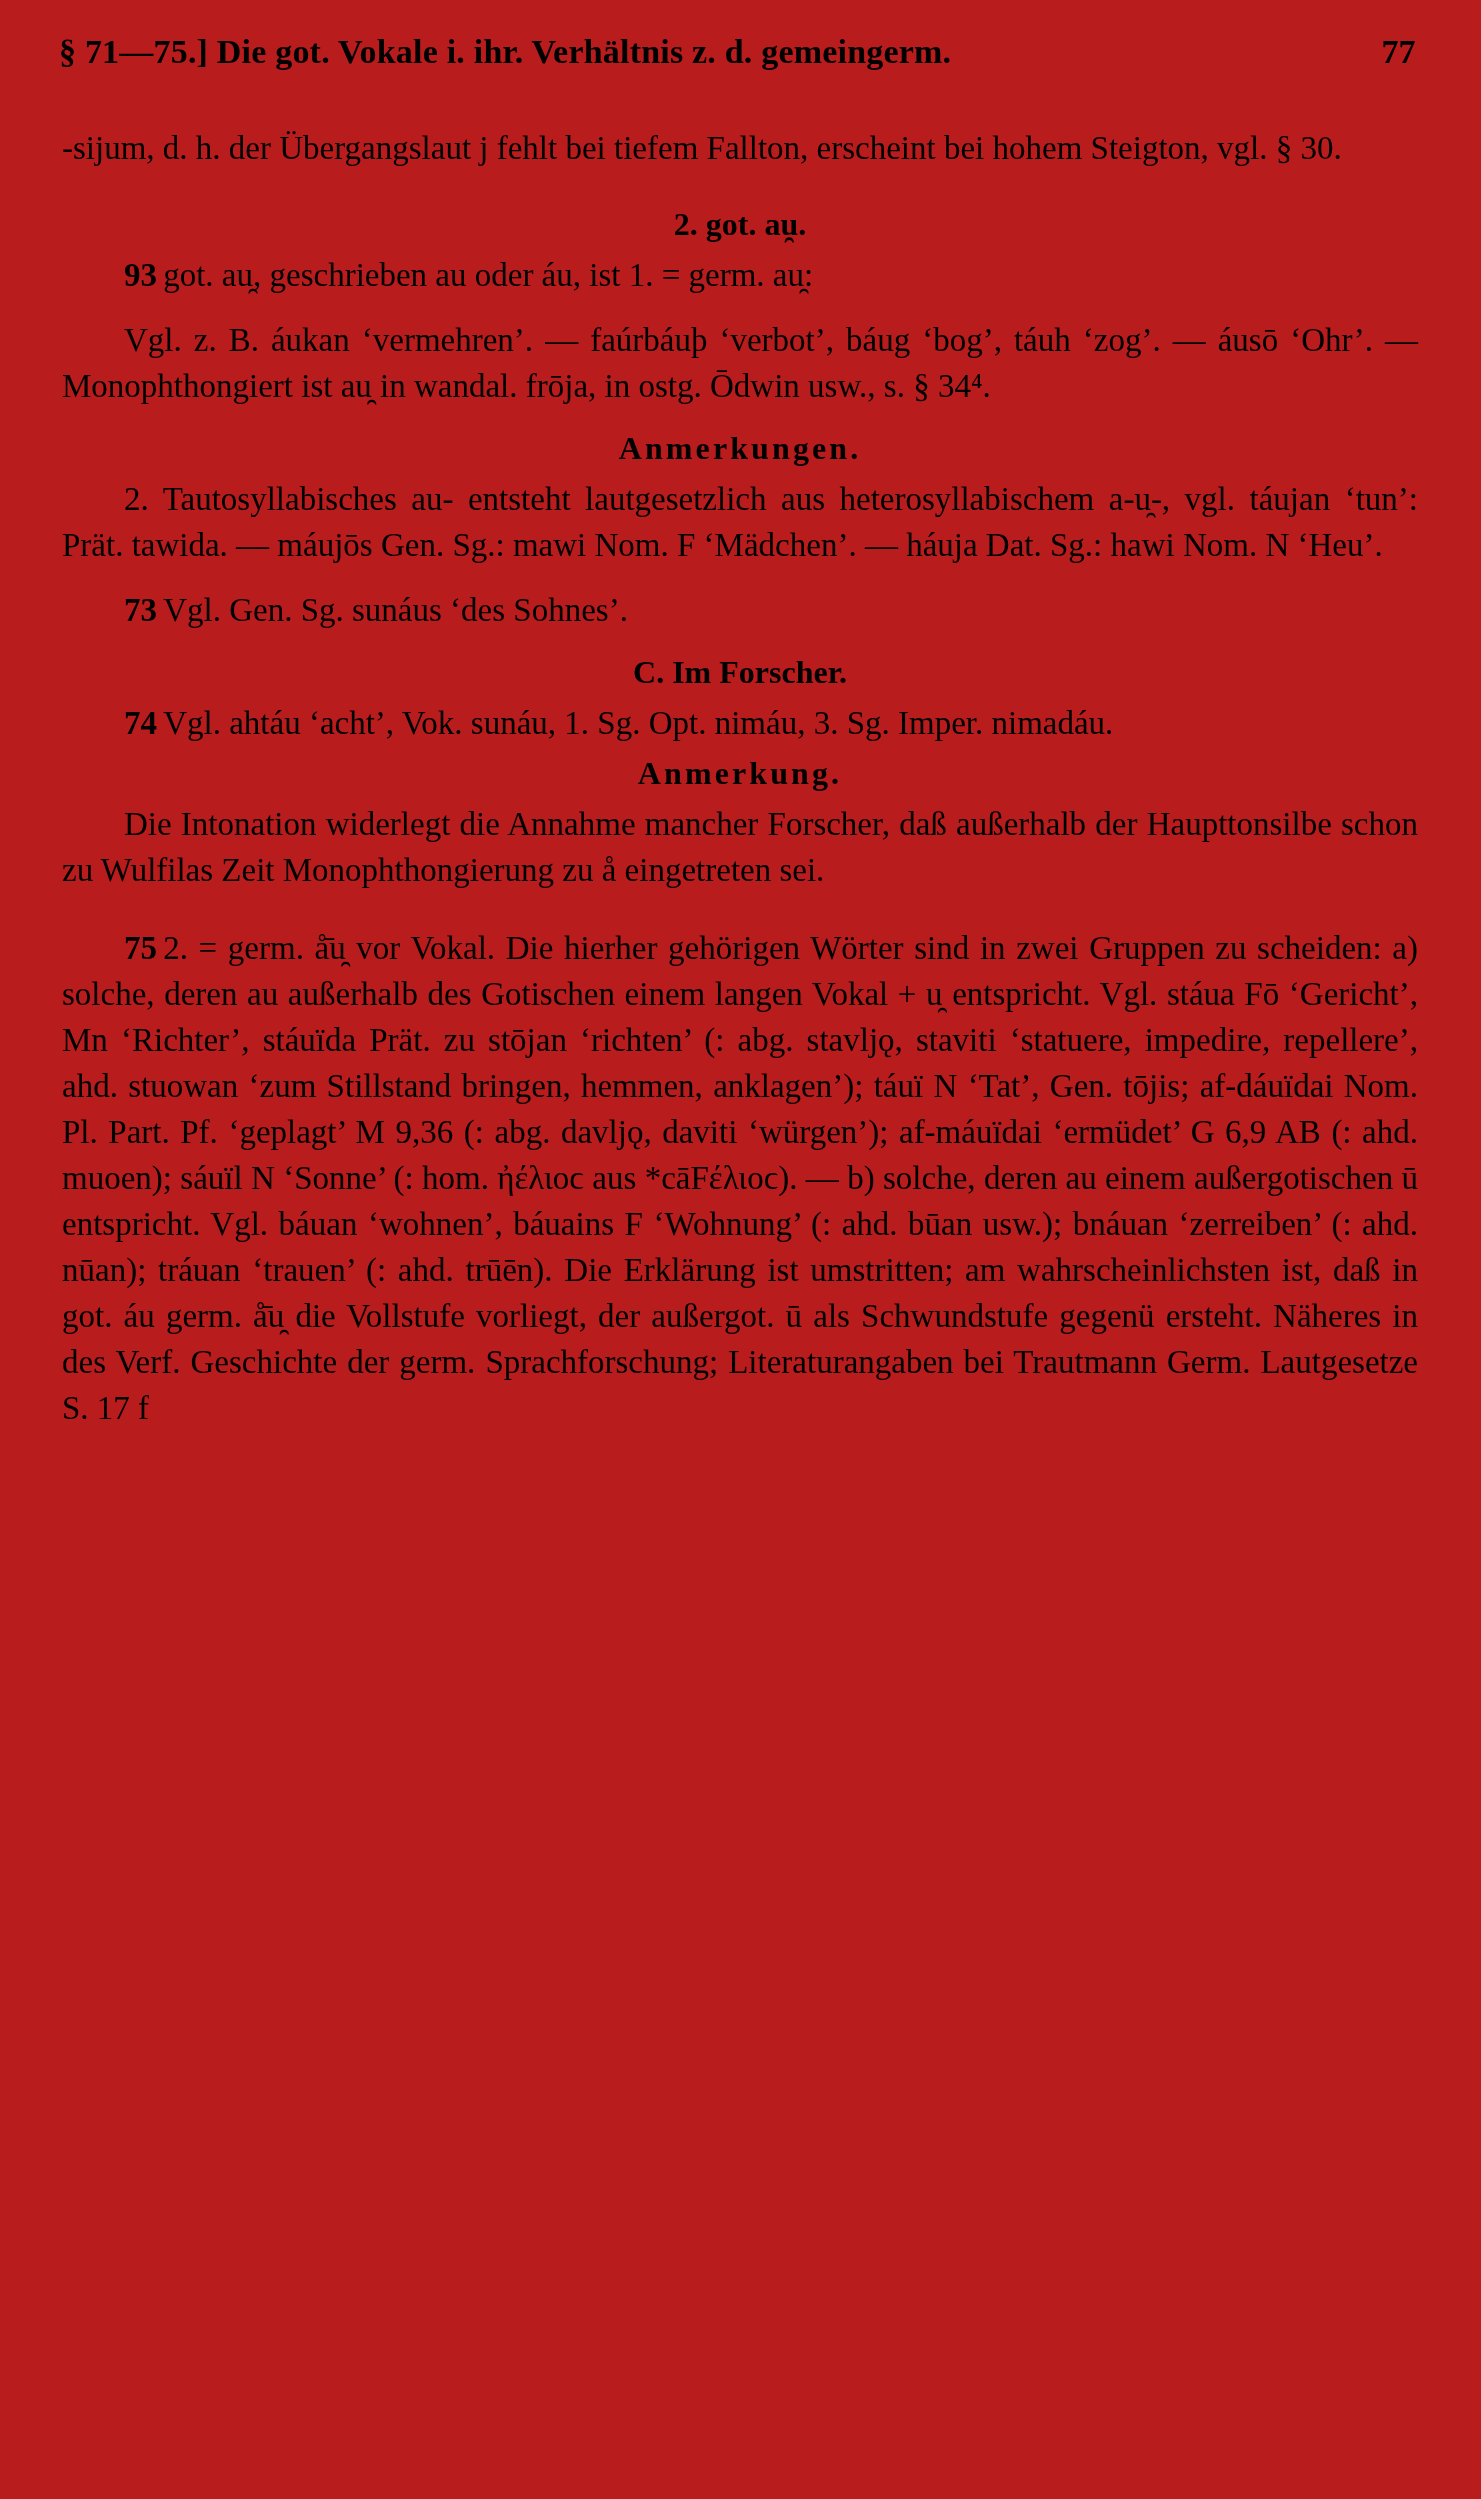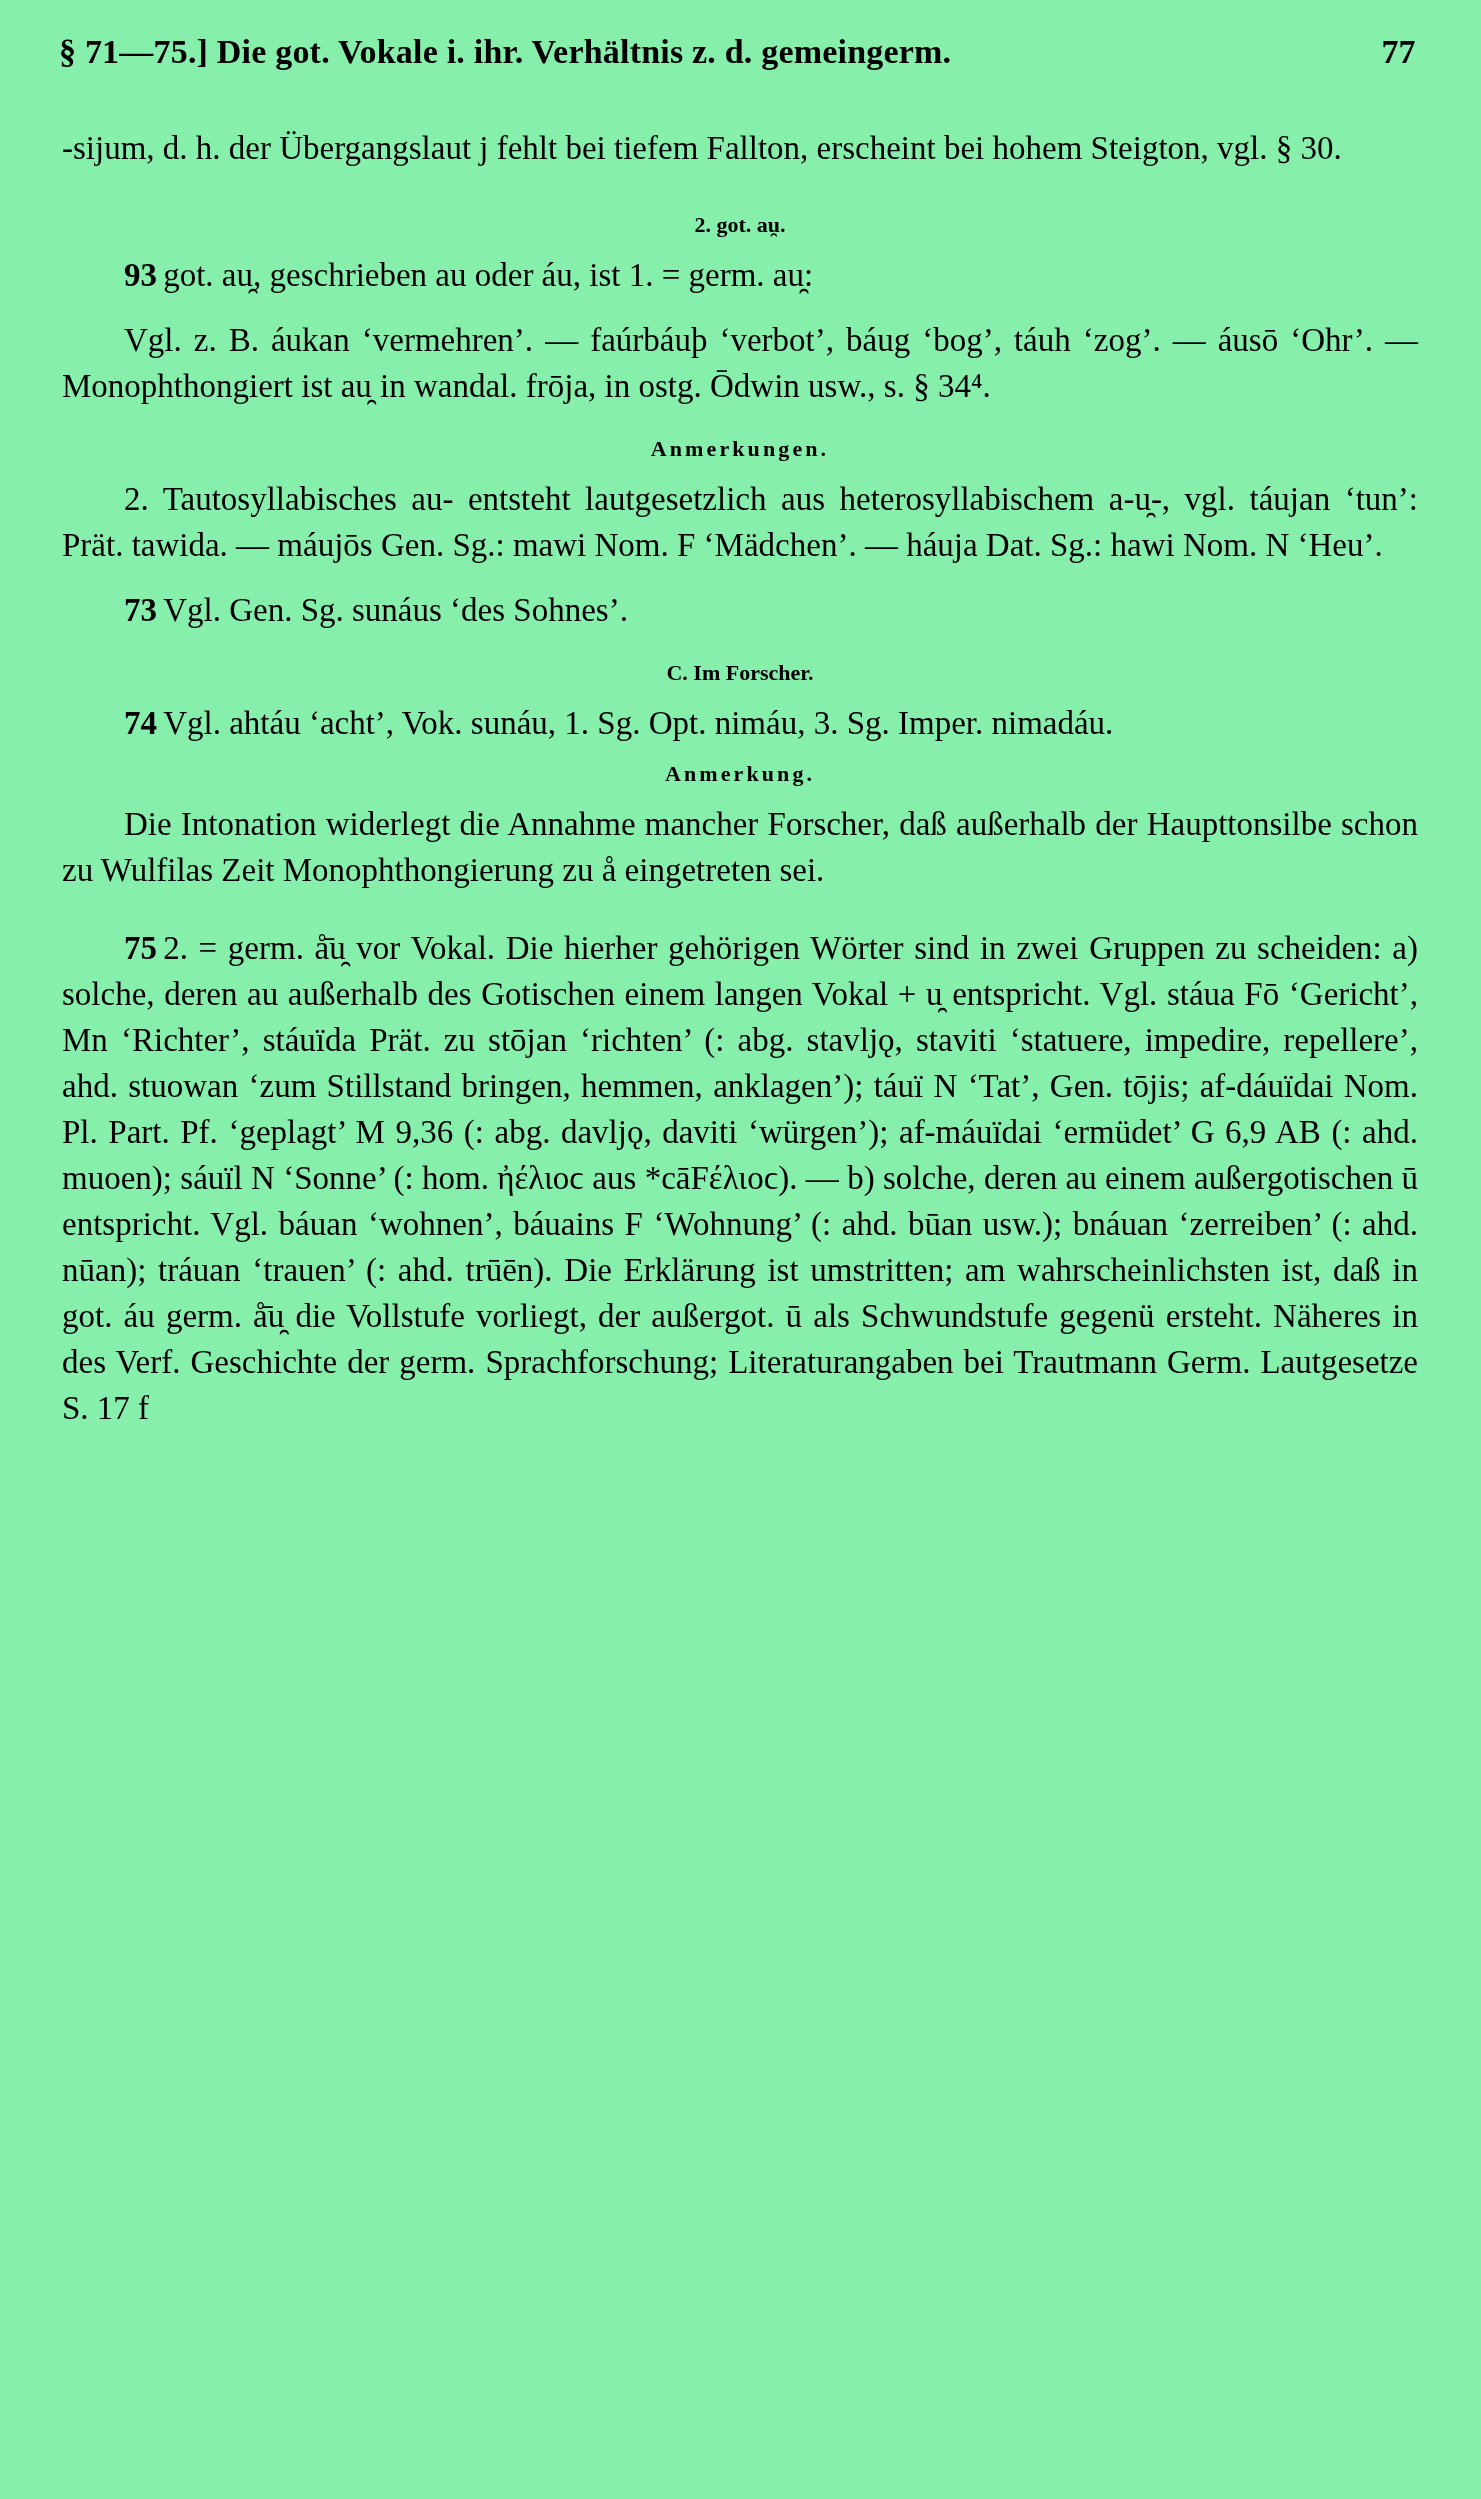--- a/index.html
+++ b/index.html
@@ -4,21 +4,21 @@
 <style>
   html, body {
     margin: 0;
     padding: 0;
     background: #ffffff;
   }
   .page {
     position: relative;
     width: 1481px;
     height: 2500px;
-    background: #86efac;
+    background: #b91c1c;
     margin: 0 auto;
     overflow: hidden;
     font-family: "Liberation Serif", "DejaVu Serif", serif;
     color: #000000;
   }
 
   
   .runhead {
     position: absolute;
     top: 32.5px;
@@ -52,21 +52,21 @@
   }
   p.para.indent { text-indent: 62px; }
   p.para.hang   { text-indent: -17.5px; padding-left: 17.5px; }
 
   .blank-sm { height: 12.5px; }
   .blank-md { height: 26px; }
 
   h2.heading {
     margin: 0;
     text-align: center;
-    font-size: 22px;
+    font-size: 32px;
     font-weight: 700;
     line-height: 49px;
   }
   h2.heading.spaced { letter-spacing: 3.1px; }
   .sec {
     font-weight: 700;
     font-style: normal;
     margin-right: 6.2px;
   }
 </style>

